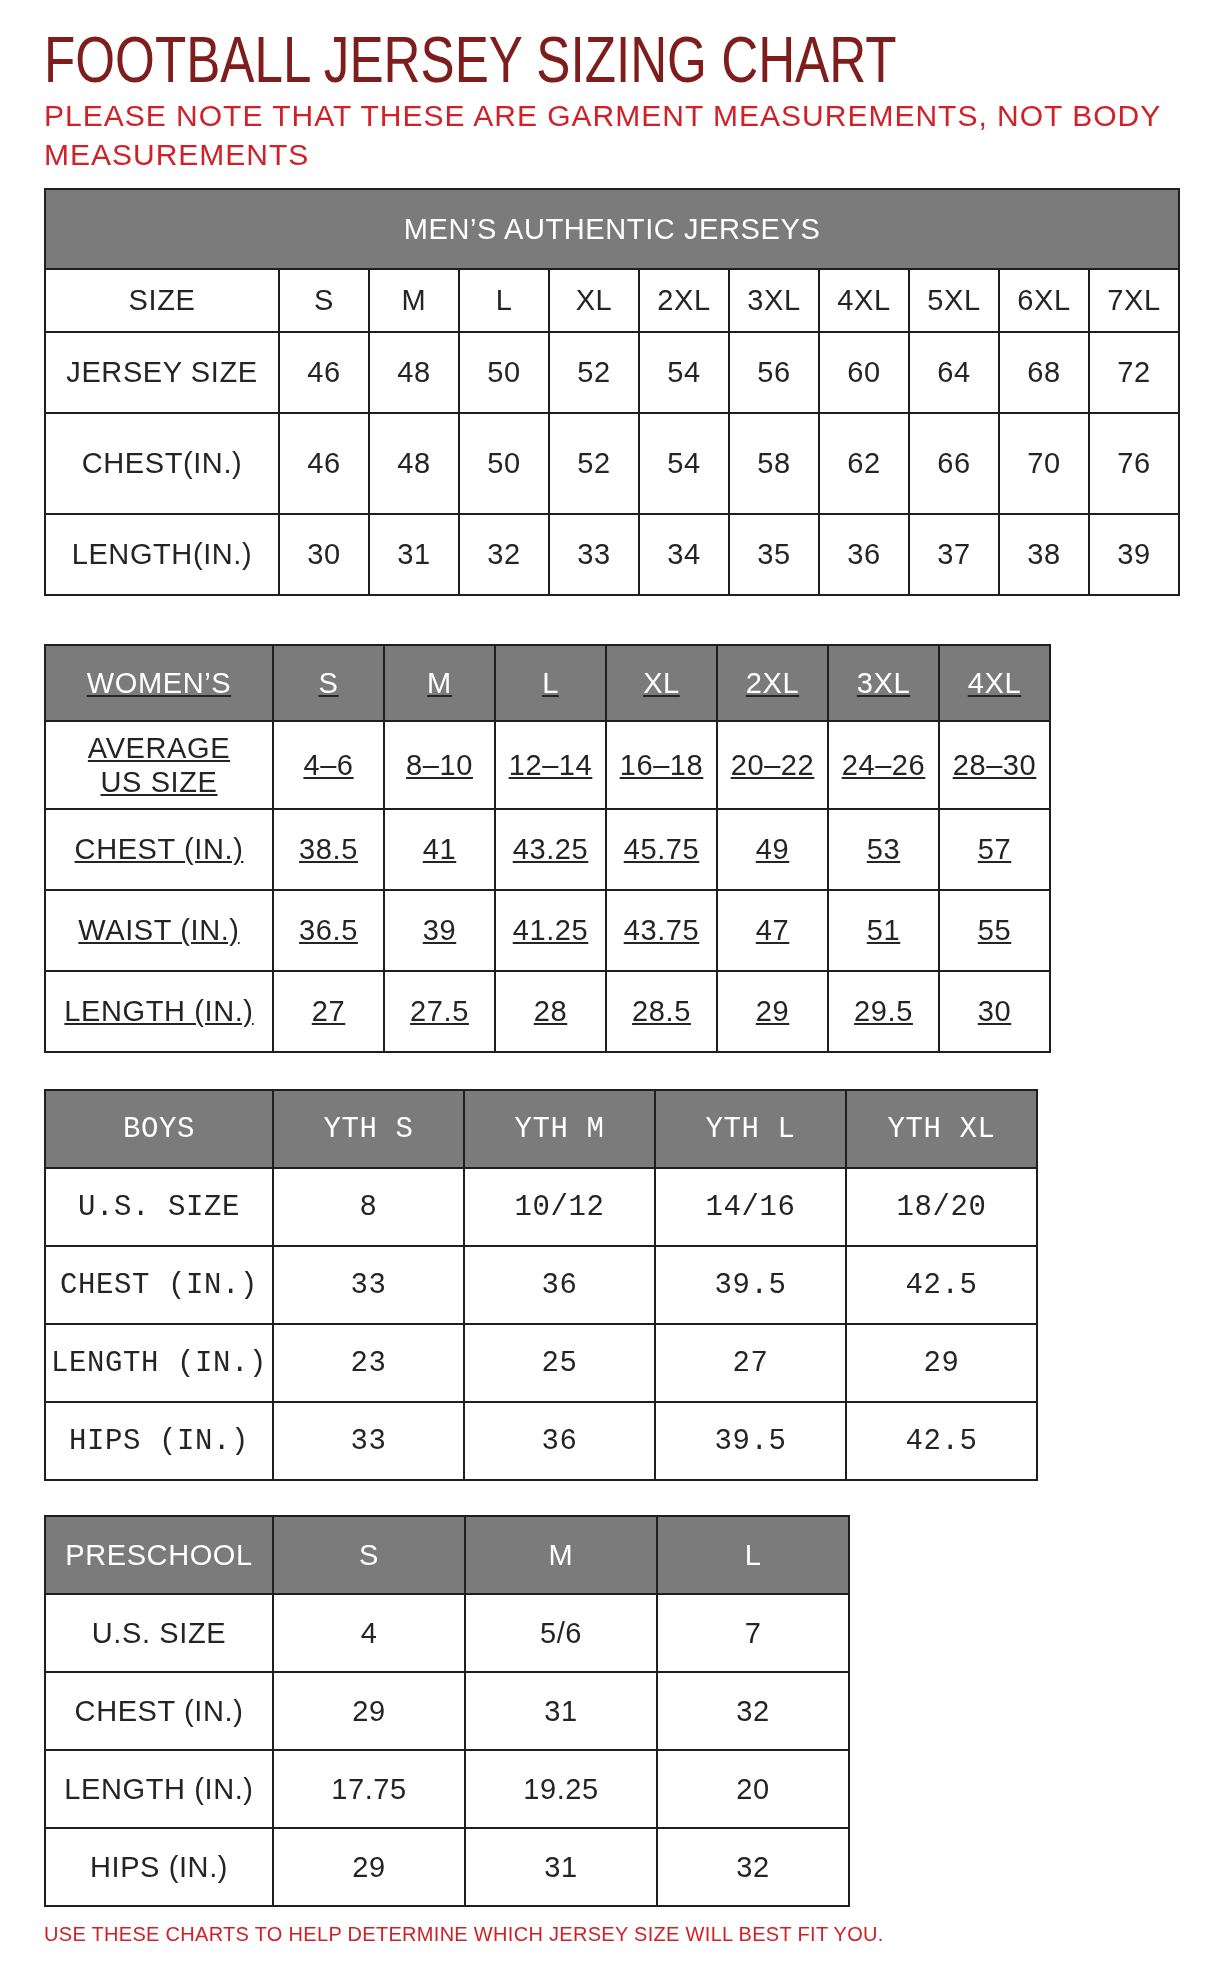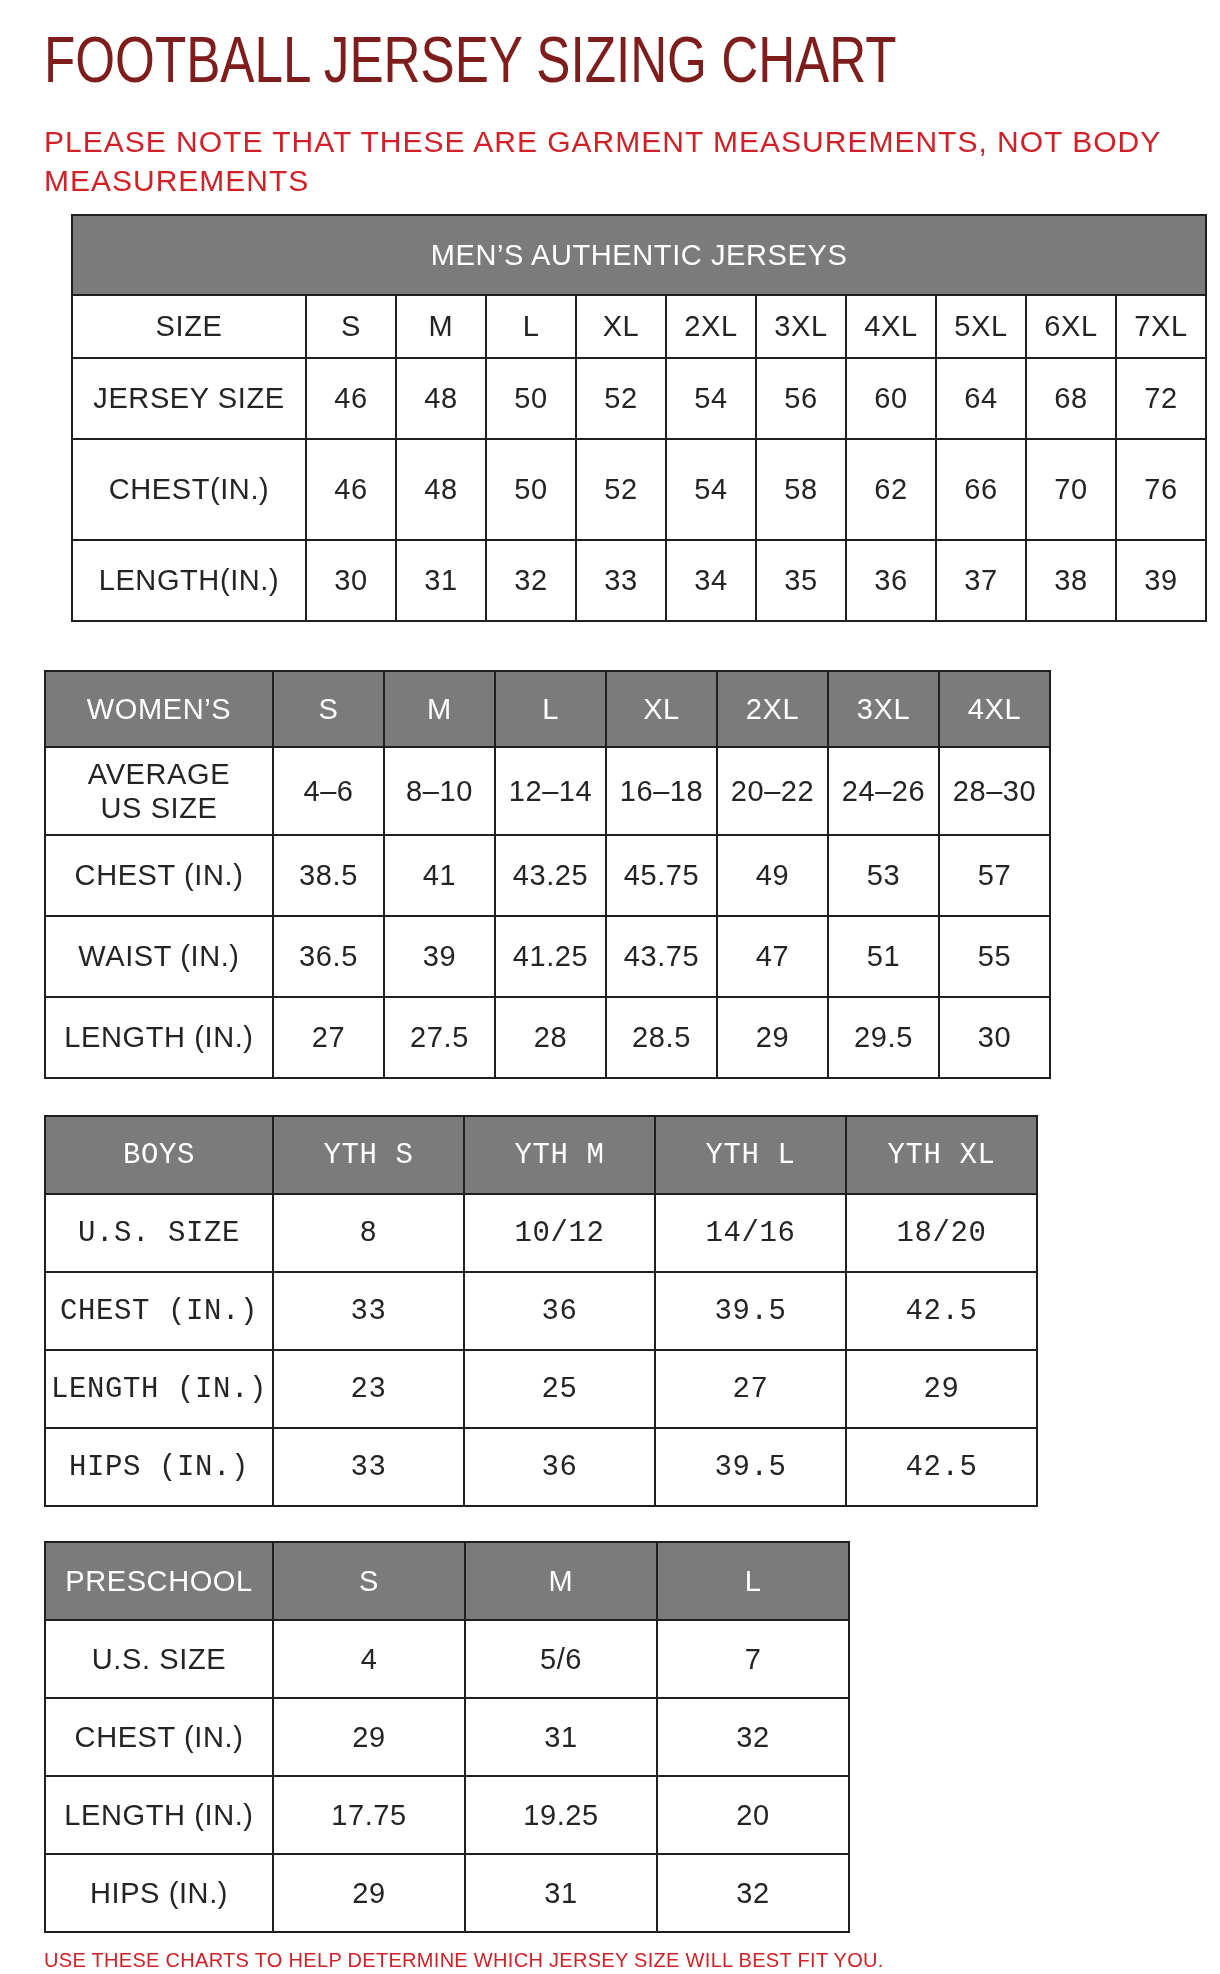--- a/index.html
+++ b/index.html
@@ -19,21 +19,21 @@
     line-height: 1;
     letter-spacing: 0;
   }
   .condense {
     display: inline-block;
     transform: scaleX(0.8);
     transform-origin: left center;
     white-space: nowrap;
   }
   .note {
-    margin-top: 30px;
+    margin-top: 4px;
     color: #cf2127;
     font-size: 30px;
     line-height: 1.3;
     letter-spacing: 1px;
   }
   .tbl {
     border-collapse: collapse;
     table-layout: fixed;
   }
   .tbl td, .tbl th {
@@ -52,22 +52,22 @@
     color: #ffffff !important;
   }
   .banner {
     background: #7b7b7b;
     color: #ffffff !important;
     font-size: 34px;
     letter-spacing: 2.5px;
     font-weight: 400;
   }
   .wrap2 { white-space: pre-line !important; line-height: 1.18; }
-  #mens { margin-top: 14px; width: 1134px; margin-left: 27px; }
-  #womens { margin-top: 48px; width: 1005px; }
+  #mens { margin-top: 14px; width: 1134px; }
+  #womens { margin-top: 48px; width: 1005px; text-decoration: underline; }
   #boys { margin-top: 36px; width: 992px; font-family: Liberation Mono, monospace; }
   #preschool { margin-top: 34px; width: 804px; padding-left: 19px; }
   .footer {
     margin-top: 16px;
     color: #cf2127;
     font-size: 20px;
     letter-spacing: 0.3px;
     white-space: nowrap;
   }
 </style>

